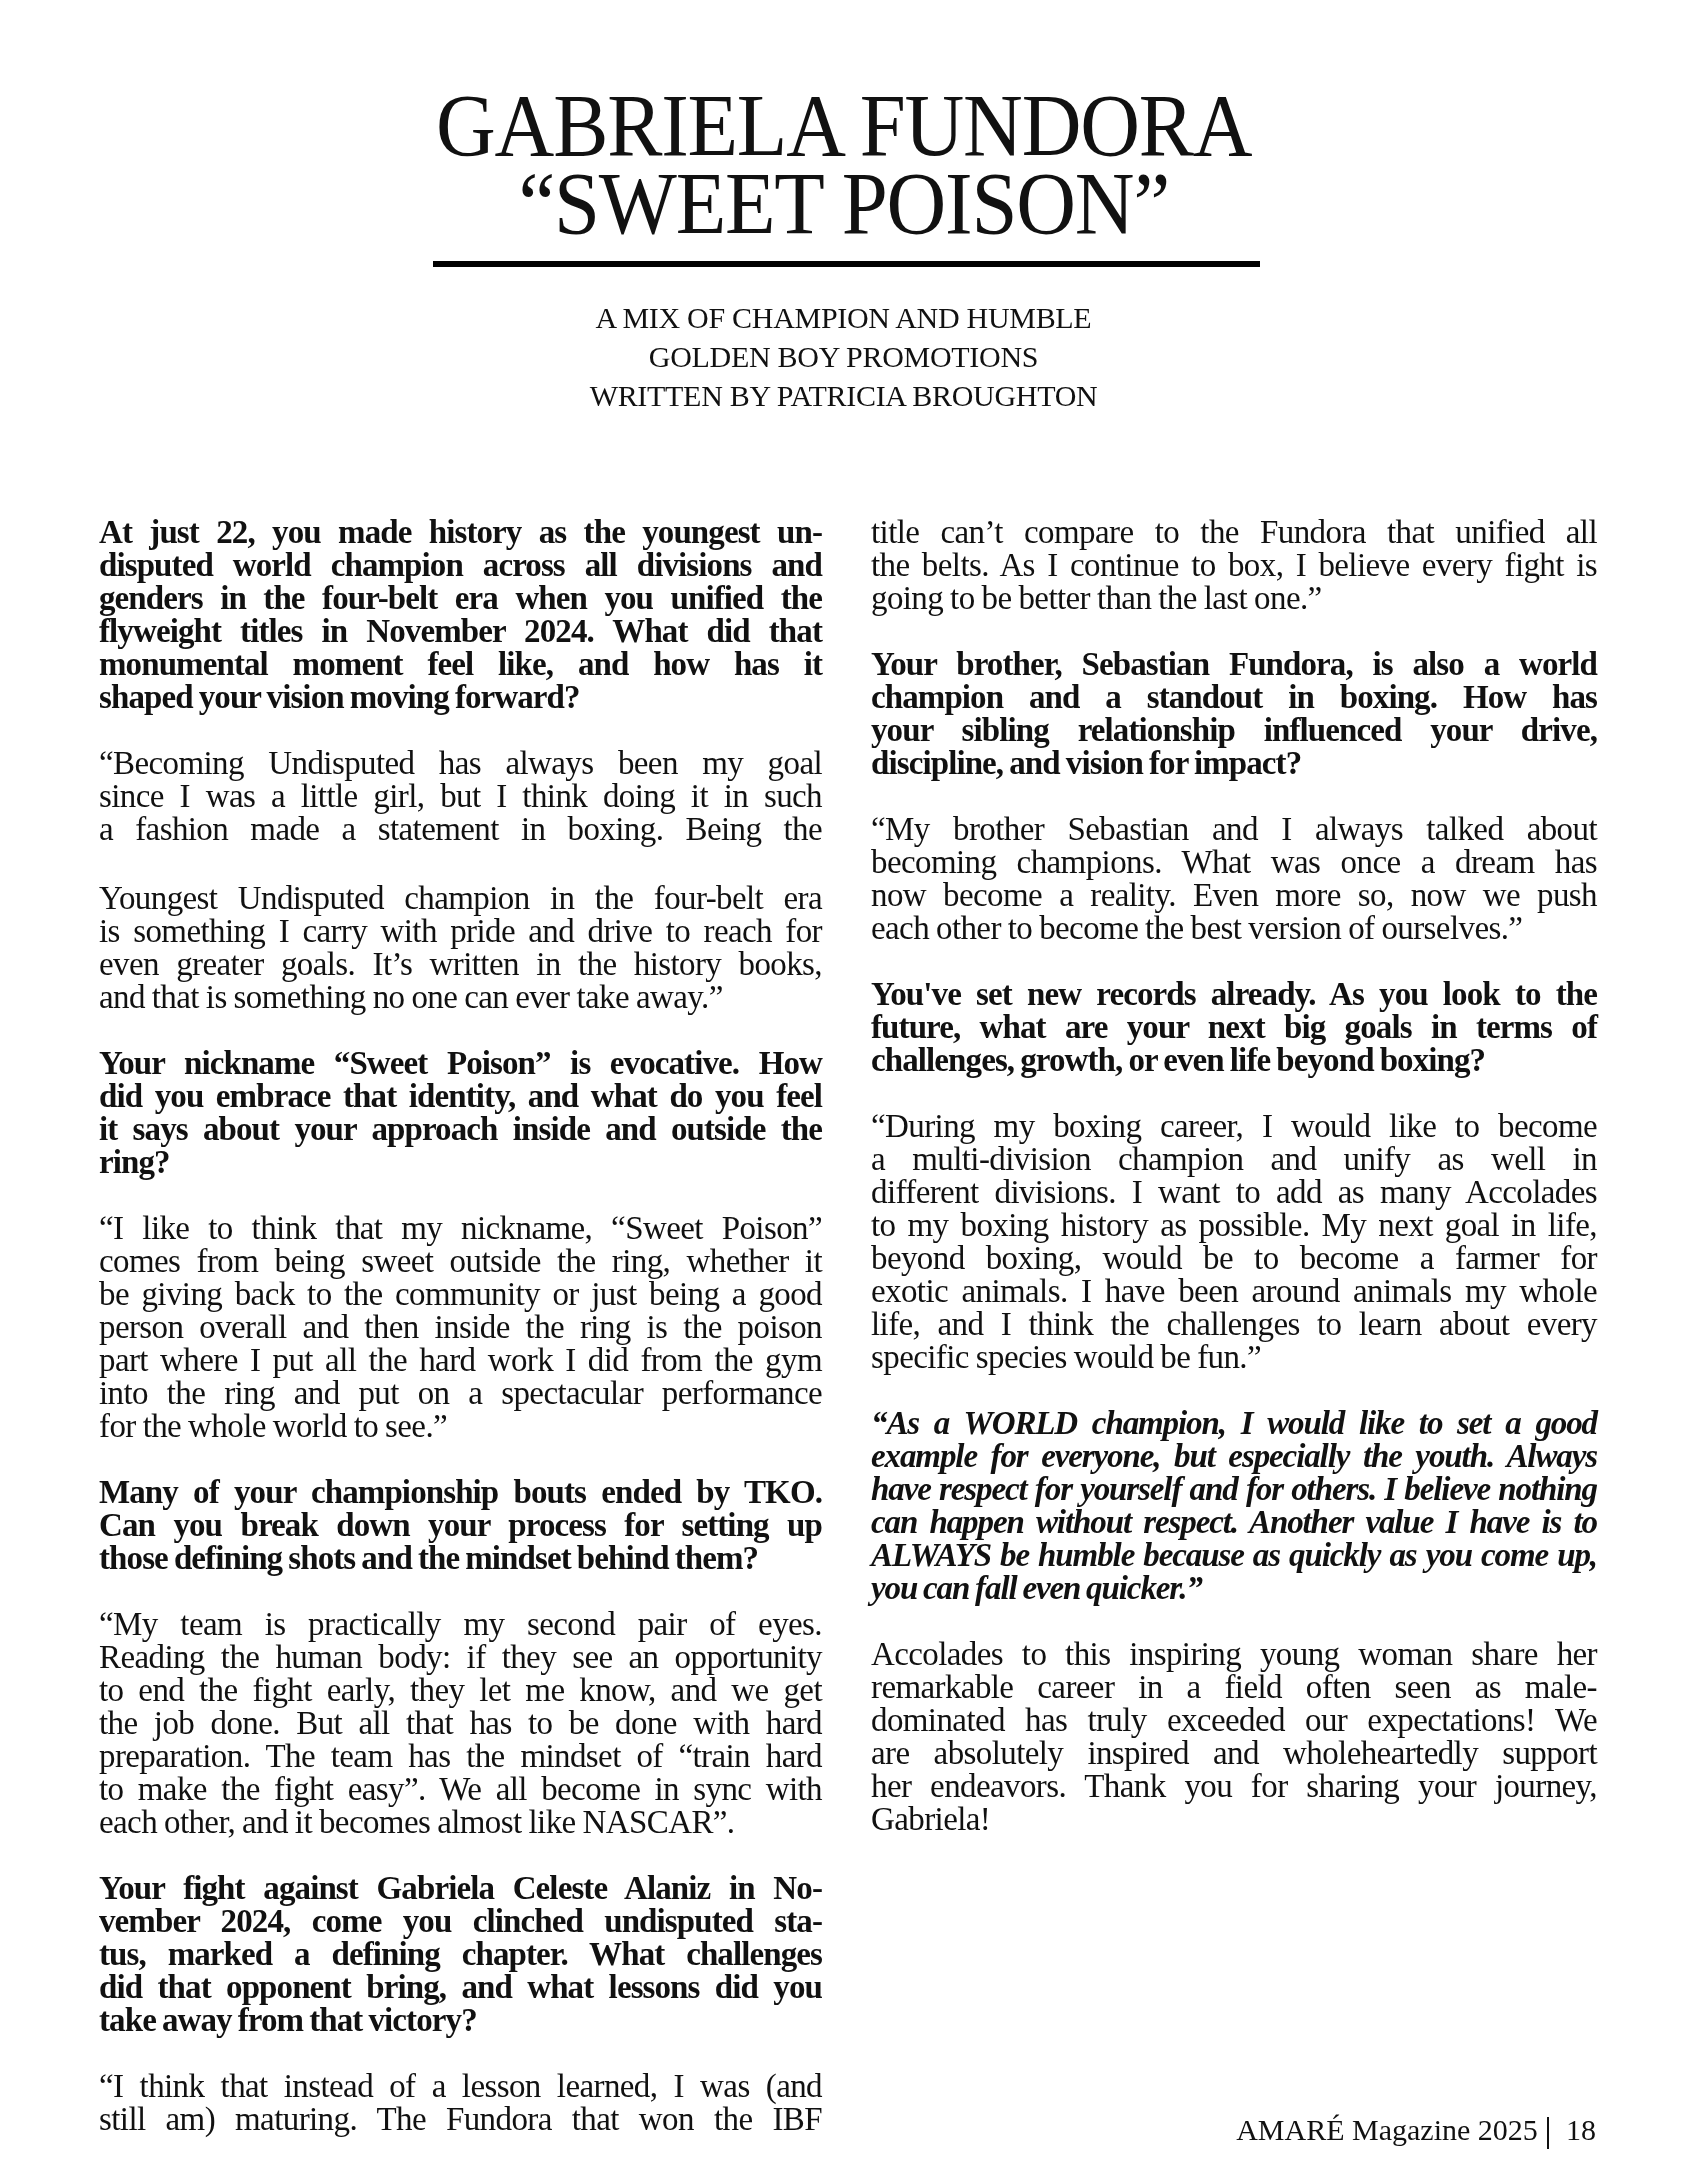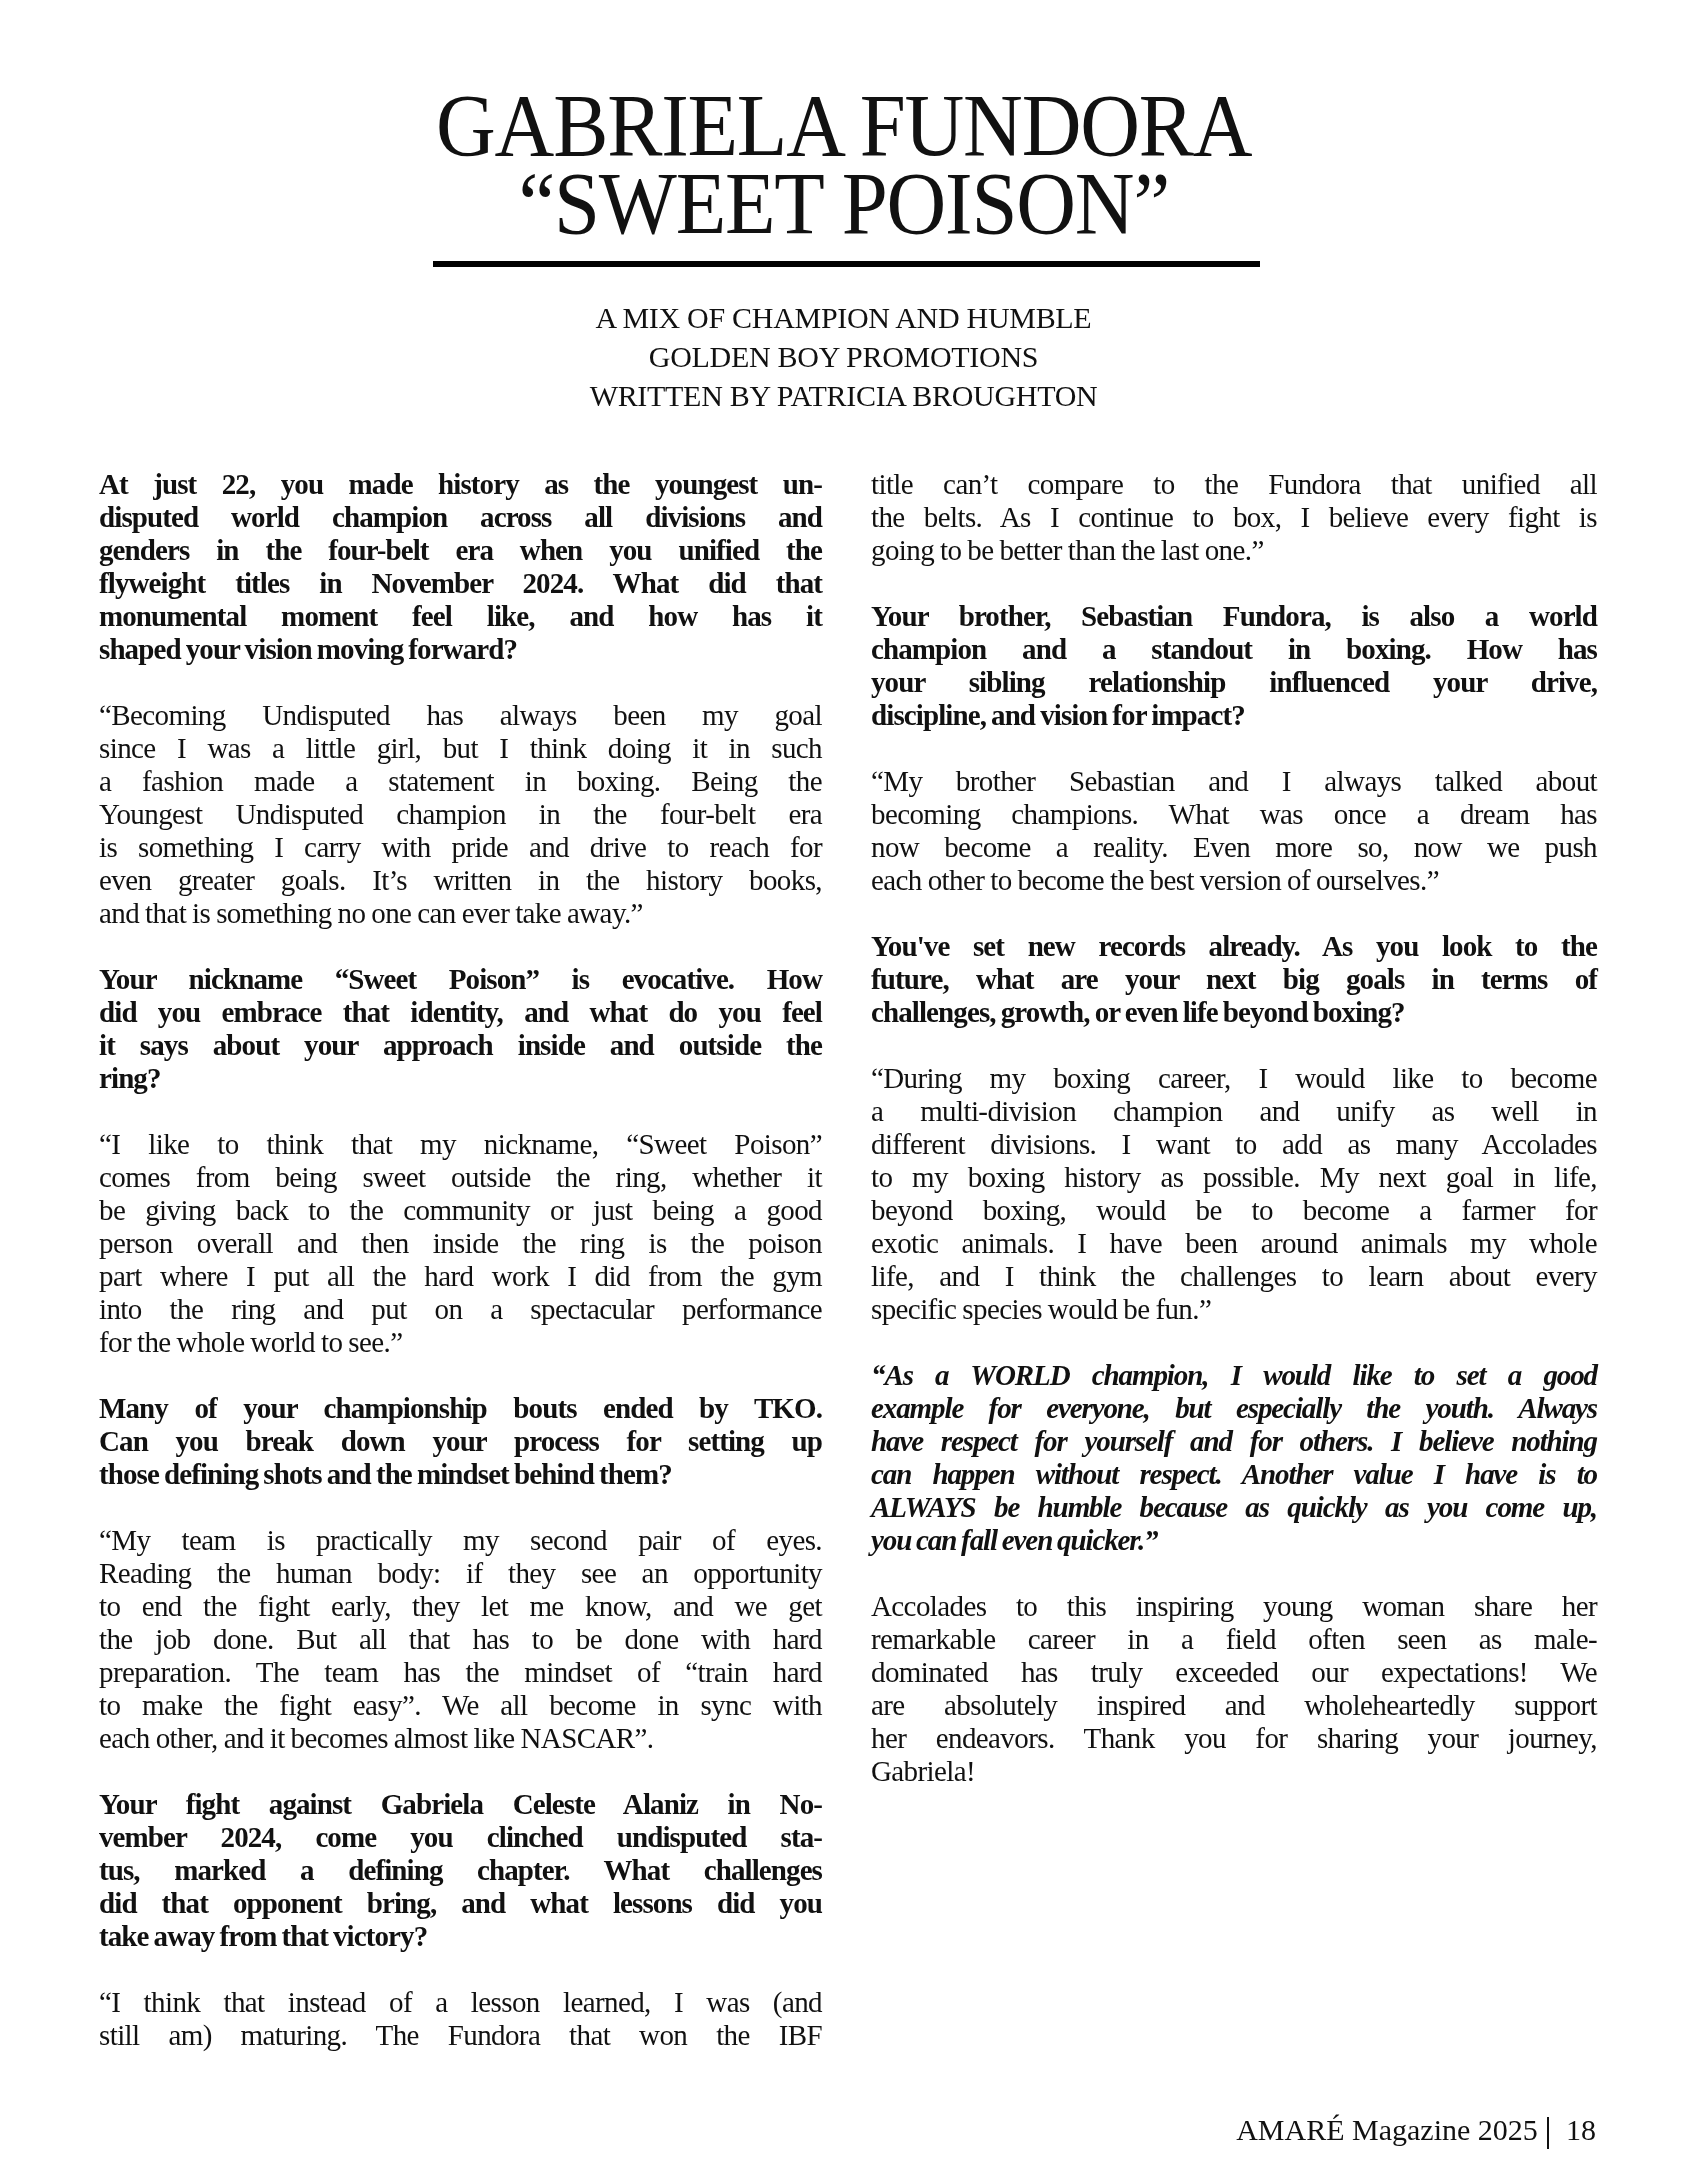--- a/index.html
+++ b/index.html
@@ -47,23 +47,23 @@
     top: 298px;
     text-align: center;
     font-size: 30px;
     line-height: 39px;
     letter-spacing: -0.3px;
   }
   .subtitle .line { display: block; white-space: nowrap; }
 
   .column {
     position: absolute;
-    top: 468px;
+    top: 516px;
     width: 723px;
-    font-size: 29px;
+    font-size: 33px;
     line-height: 33px;
   }
   .col-left { left: 99px; }
   .col-right { left: 871px; width: 726px; }
 
   .para { margin: 0 0 33px 0; }
   .para .ln {
     display: block;
     white-space: nowrap;
     text-align: justify;
@@ -125,21 +125,21 @@
         <span class="ln" style="display: block;">disputed world champion across all divisions and</span>
         <span class="ln" style="display: block;">genders in the four-belt era when you unified the</span>
         <span class="ln" style="display: block;">flyweight titles in November 2024. What did that</span>
         <span class="ln" style="display: block;">monumental moment feel like, and how has it</span>
         <span class="ln last" style="display: block;">shaped your vision moving forward?</span>
       </div>
       <div class="para answer">
         <span class="ln" style="display: block;">“Becoming Undisputed has always been my goal</span>
         <span class="ln" style="display: block;">since I was a little girl, but I think doing it in such</span>
         <span class="ln" style="display: block;">a fashion made a statement in boxing. Being the</span>
-        <span class="ln" style="display: block;">Youngest Undisputed champion in the four-belt era</span>
+        <span class="ln" style="display: block; margin-top: 36px;">Youngest Undisputed champion in the four-belt era</span>
         <span class="ln" style="display: block;">is something I carry with pride and drive to reach for</span>
         <span class="ln" style="display: block;">even greater goals. It’s written in the history books,</span>
         <span class="ln last" style="display: block;">and that is something no one can ever take away.”</span>
       </div>
       <div class="para question">
         <span class="ln" style="display: block;">Your nickname “Sweet Poison” is evocative. How</span>
         <span class="ln" style="display: block;">did you embrace that identity, and what do you feel</span>
         <span class="ln" style="display: block;">it says about your approach inside and outside the</span>
         <span class="ln last" style="display: block;">ring?</span>
       </div>

